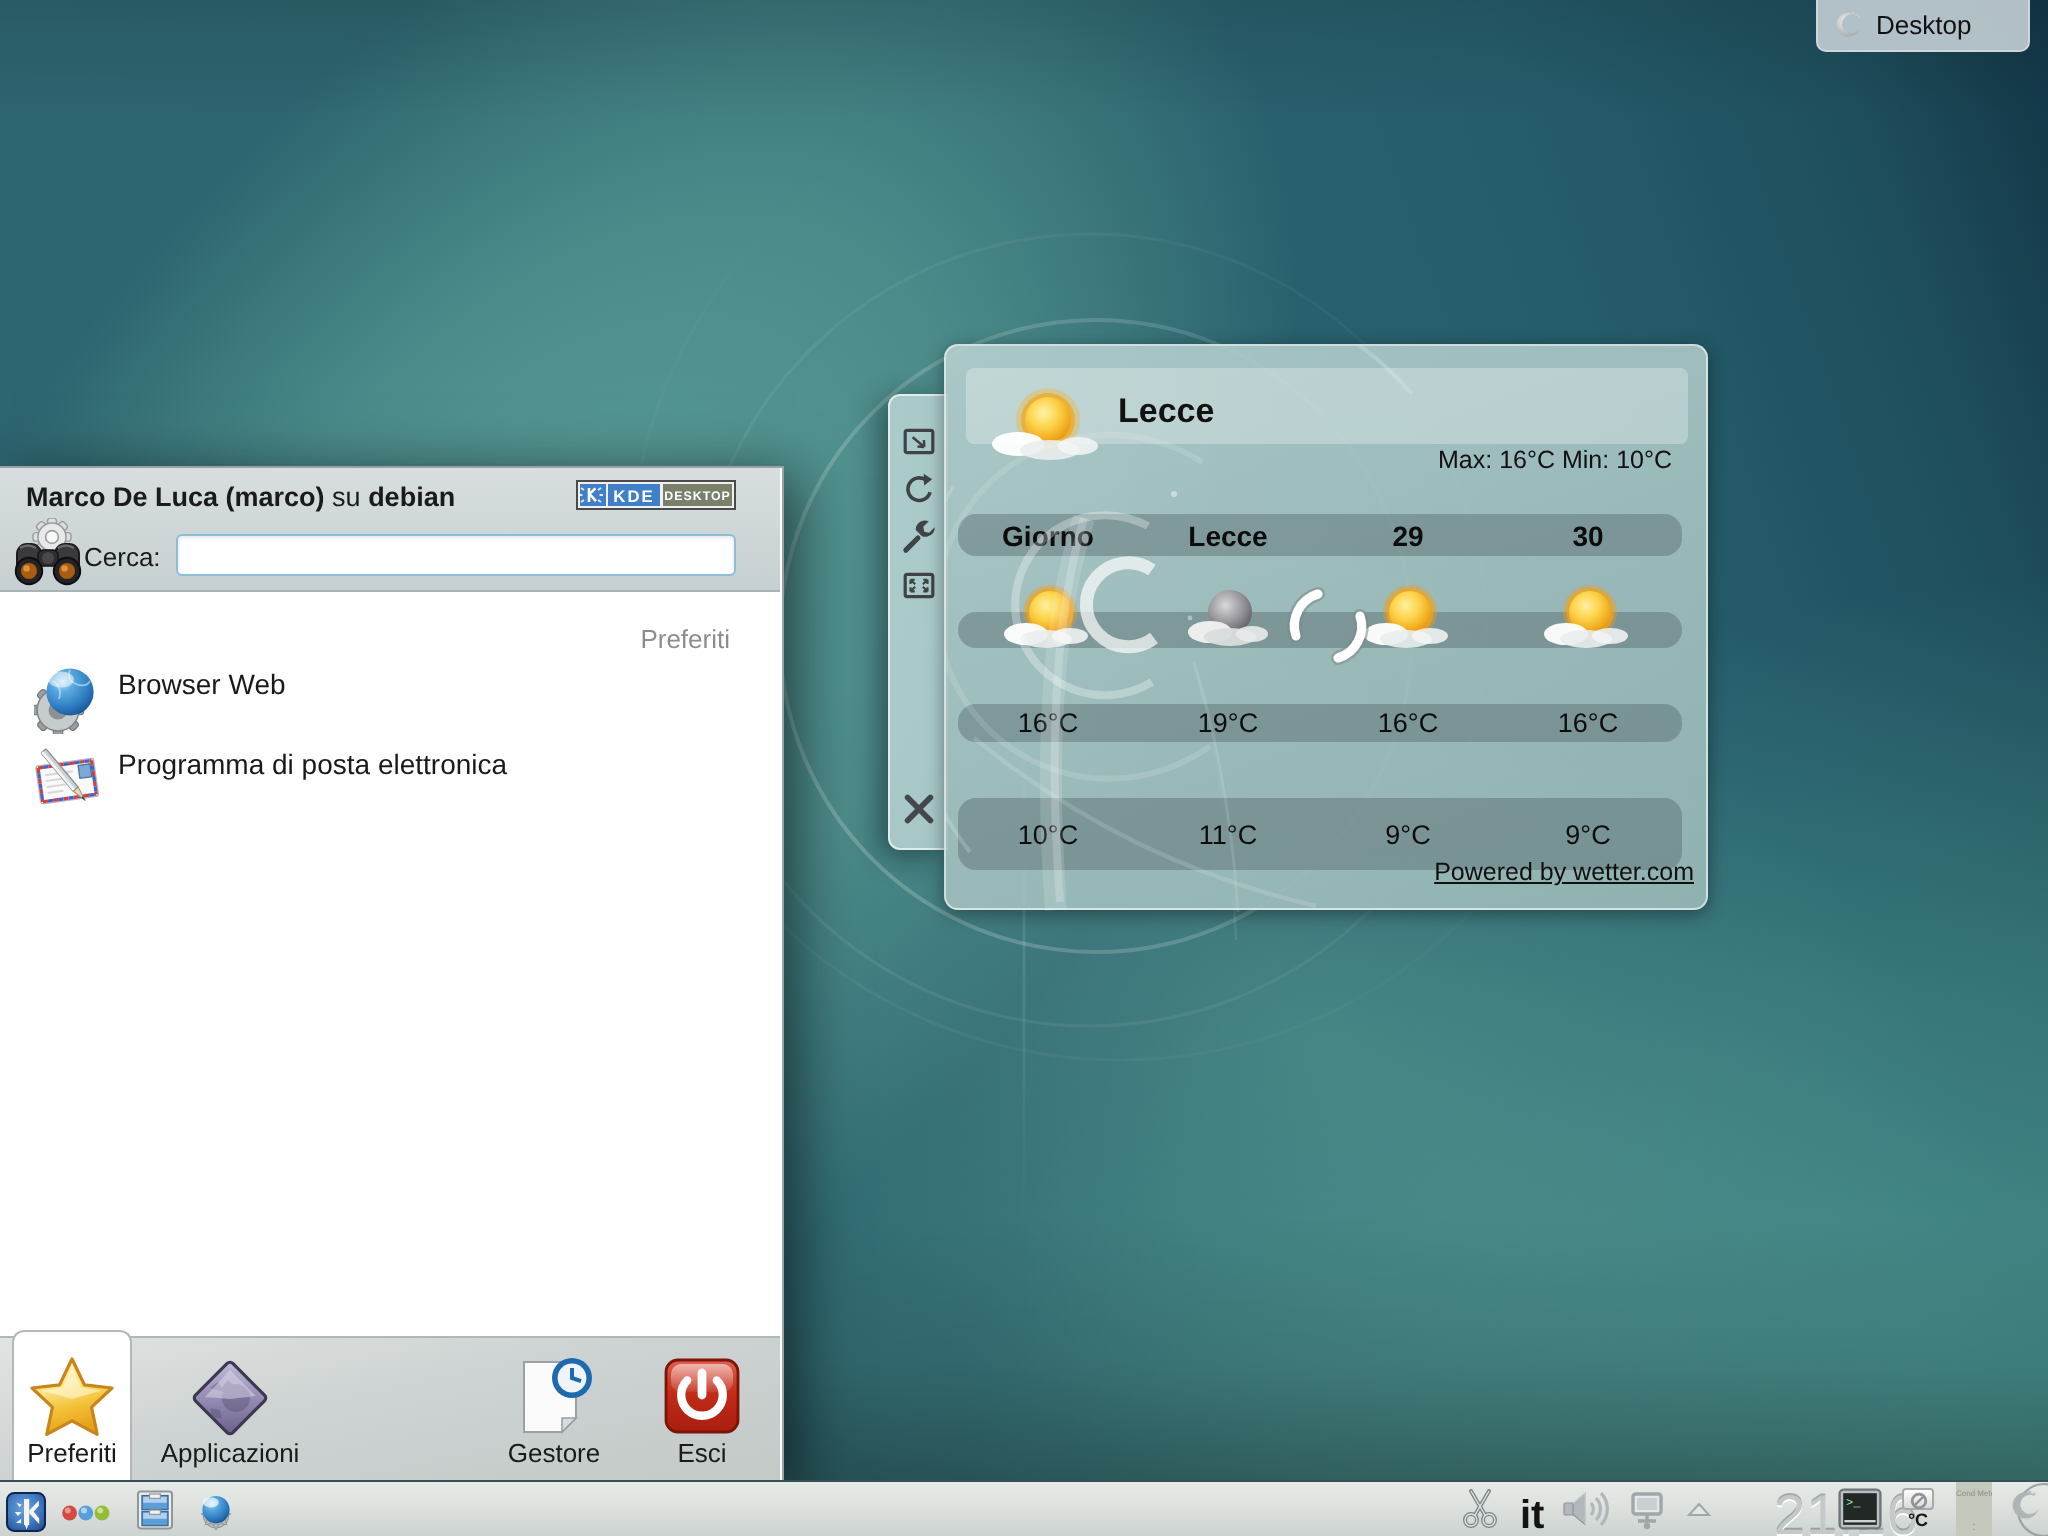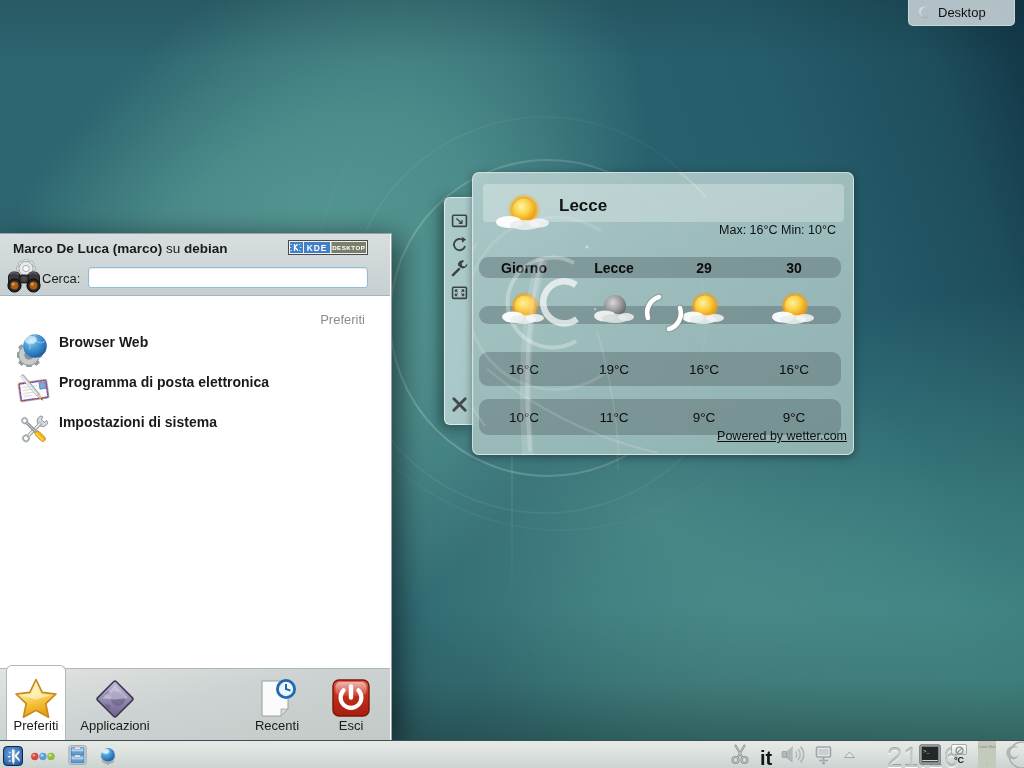--- a/index.html
+++ b/index.html
@@ -32,37 +32,37 @@
   background:rgba(255,255,255,0.28); border-radius:4px; }
 #whead .city { position:absolute; left:76px; top:12px; font-size:17px; font-weight:bold; color:#111; }
 #whead .mm { position:absolute; right:8px; top:39px; font-size:12.5px; color:#111; }
 .wstrip { position:absolute; left:6px; width:362px; background:rgba(88,106,110,0.45); border-radius:9px; }
 .wcols { display:flex; height:100%; align-items:center; }
 .wcols span { width:90px; text-align:center; font-size:13.5px; color:#0c0c0c; }
 #wrow-h .wcols span { font-size:14px; }
 #wrow-h { top:84px; height:21px; }
 #wrow-h span { font-weight:bold; }
 #wrow-i { top:133px; height:18px; }
-#wrow-t1 { top:179px; height:34px; }
+#wrow-t1 { top:179px; height:19px; }
 #wrow-t2 { top:226px; height:36px; }
 #wlink { position:absolute; right:6px; top:256px; font-size:12.5px; color:#101010; text-decoration:underline; }
 
 #menu { position:absolute; left:0; top:233px; width:392px; height:508px;
   background:#ffffff; border:1px solid #98a2a4; border-left:none;
   box-shadow:6px 5px 28px rgba(0,8,12,0.62); }
 #mhead { position:absolute; left:0; top:0; width:390px; height:62px;
   background:linear-gradient(to bottom,#d8dee0,#c6cfd1); border-bottom:1px solid #aab4b6; }
 #mtitle { position:absolute; left:13px; top:7px; font-size:13.5px; color:#1a1a1a; }
 #badge { position:absolute; right:22px; top:6px; }
 #cerca { position:absolute; left:42px; top:37px; font-size:13px; color:#1a1a1a; }
 #searchbox { position:absolute; left:88px; top:33px; width:280px; height:21px;
   background:#fff; border:1px solid #8dbdd9; border-radius:3px; box-shadow:inset 0 1px 2px rgba(0,0,0,0.1); }
 #binoc { position:absolute; left:6px; top:25px; }
 #preflabel { position:absolute; right:26px; top:78px; font-size:13px; color:#8d8d8d; }
-.mitem { position:absolute; left:0; width:366px; height:40px;font-weight:bold; }
+.mitem { position:absolute; left:0; width:366px; height:40px; }
 .mitem .ic { position:absolute; left:17px; top:3px; }
 .mitem .tx { position:absolute; left:59px; top:4px; font-size:14px; color:#1a1a1a; }
 
 #tabs { position:absolute; left:0; top:434px; width:390px; height:73px;
   background:linear-gradient(168deg,#e0e4e3 0%,#cdd3d2 45%,#c2c9c7 100%); border-top:1px solid #b2b8b7; }
 #activetab { position:absolute; left:6px; top:431px; width:60px; height:76px;
   background:#fff; border-radius:6px 6px 0 0; border:1px solid #b2b8b7; border-bottom:none; }
 .tab { position:absolute; top:444px; width:80px; text-align:center; }
 .tab .lbl { font-size:13px; color:#1a1a1a; margin-top:-6px; display:block; }
 
@@ -362,40 +362,20 @@
     </g>
     <g transform="rotate(-40 17 17)">
       <rect x="15.4" y="-2" width="3.2" height="25" fill="#cdd2d6" stroke="#8a9094" stroke-width="0.7" rx="0.5"></rect>
       <rect x="15.4" y="-2" width="1.4" height="25" fill="#f2f4f6"></rect>
       <path d="M15.4 23 L17 30.5 L18.6 23 Z" fill="#e8d8b0" stroke="#9a9070" stroke-width="0.5"></path>
       <path d="M16.5 28 L17 30.5 L17.5 28 Z" fill="#333"></path>
     </g>
   </svg>
       <span class="tx">Programma di posta elettronica</span>
     </div>
-  <div class="mitem" style="top:176px">
-      <svg class="ic" width="34" height="34" viewBox="0 0 34 34">
-    <g transform="rotate(44 17 17)">
-      <path d="M12.2 2.2 A 5.4 5.4 0 1 0 21.8 2.2 L 19.6 1.4 L 19 4.4 L 15 4.4 L 14.4 1.4 Z" fill="#d4d9dc" stroke="#7e8488" stroke-width="0.8"></path>
-      <rect x="15.6" y="7.5" width="2.8" height="19" fill="#c9ced2" stroke="#7e8488" stroke-width="0.7"></rect>
-      <rect x="16.1" y="7.5" width="1" height="19" fill="#f0f2f4"></rect>
-      <circle cx="17" cy="28.5" r="3" fill="none" stroke="#c2c8cc" stroke-width="2.2"></circle>
-      <circle cx="17" cy="28.5" r="3" fill="none" stroke="#84898d" stroke-width="0.6"></circle>
-    </g>
-    <g transform="rotate(-45 17 17)">
-      <circle cx="17" cy="3.8" r="2.6" fill="none" stroke="#c6cbcf" stroke-width="2"></circle>
-      <circle cx="17" cy="3.8" r="2.6" fill="none" stroke="#7e8488" stroke-width="0.5"></circle>
-      <rect x="15.7" y="6" width="2.6" height="13.5" fill="#caced2" stroke="#787e82" stroke-width="0.6"></rect>
-      <path d="M16.3 7 v12 M17.7 7.5 v11" stroke="#5e6468" stroke-width="0.5"></path>
-      <rect x="14.5" y="19.5" width="5" height="12.5" rx="2.4" fill="#f2b60e" stroke="#b5820a" stroke-width="0.8"></rect>
-      <rect x="15.4" y="20.2" width="1.4" height="11" rx="0.7" fill="#fbda60"></rect>
-    </g>
-  </svg>
-      <span class="tx">Impostazioni di sistema</span>
-    </div>
   <div id="tabs"></div>
   <div id="activetab"></div>
   <div class="tab" style="left:-4px"><svg width="44" height="42" viewBox="0 0 44 42">
     <defs>
           <linearGradient id="starg" x1="0" y1="0" x2="0.3" y2="1">
       <stop offset="0%" stop-color="#fdf6c8"></stop>
             <stop offset="45%" stop-color="#fbe388"></stop>
             <stop offset="70%" stop-color="#f4c33c"></stop>
             <stop offset="100%" stop-color="#e8a21a"></stop>
     </linearGradient>
@@ -417,21 +397,21 @@
       <path d="M12 16 l4 -3 2 3 3 -4 3 3 -2 4 z M12 26 l5 1 1 4 -5 0 z"></path>
     </g>
     <path d="M22 7 L35 20 L22 21.5 L9.5 20.5 Z" fill="#ded9ec" opacity="0.5"></path>
   </svg><span class="lbl">Applicazioni</span></div>
   <div class="tab" style="left:237px"><svg width="44" height="42" viewBox="0 0 44 42">
     <path d="M7 3 H33 V31 L26 38 H7 Z" fill="#fbfbfb" stroke="#9aa0a4" stroke-width="1"></path>
     <path d="M33 31 L26 31 L26 38 Z" fill="#d8dbde" stroke="#9aa0a4" stroke-width="0.8"></path>
     <circle cx="31" cy="11" r="10" fill="#1e6ab0"></circle>
     <circle cx="31" cy="11" r="7.2" fill="#eef4fa"></circle>
     <path d="M31 6 V11 L35.5 12.6" stroke="#1e6ab0" stroke-width="2" fill="none"></path>
-  </svg><span class="lbl">Recenti</span></div>
+  </svg><span class="lbl">Gestore</span></div>
   <div class="tab" style="left:311px"><svg width="44" height="42" viewBox="0 0 44 42">
     <defs>
       <linearGradient id="redg" x1="0" y1="0" x2="0" y2="1">
         <stop offset="0%" stop-color="#e06050"></stop>
             <stop offset="45%" stop-color="#c22c18"></stop>
             <stop offset="100%" stop-color="#a81e10"></stop>
       </linearGradient>
       <linearGradient id="redsh" x1="0" y1="0" x2="0" y2="1">
         <stop offset="0%" stop-color="#ffffff" stop-opacity="0.55"></stop>
             <stop offset="100%" stop-color="#ffffff" stop-opacity="0.08"></stop>

